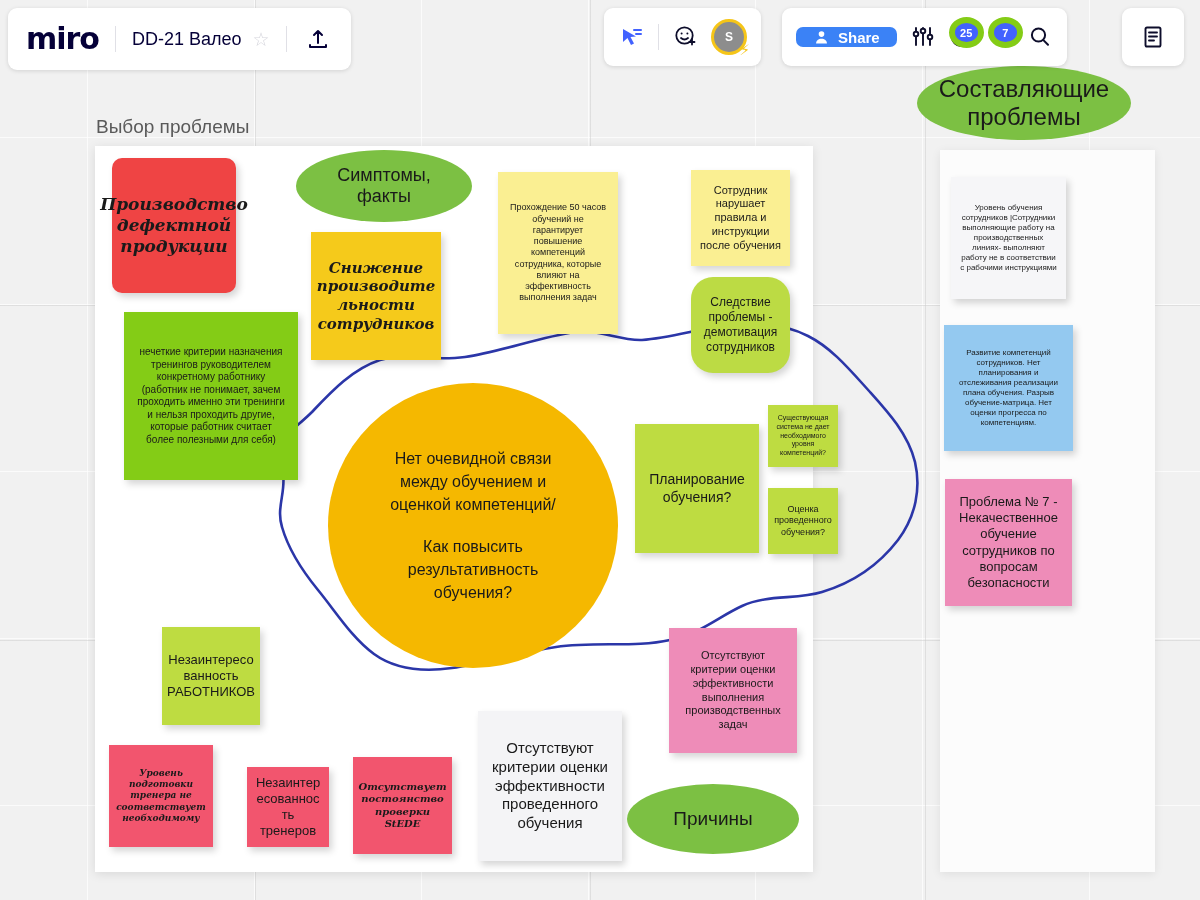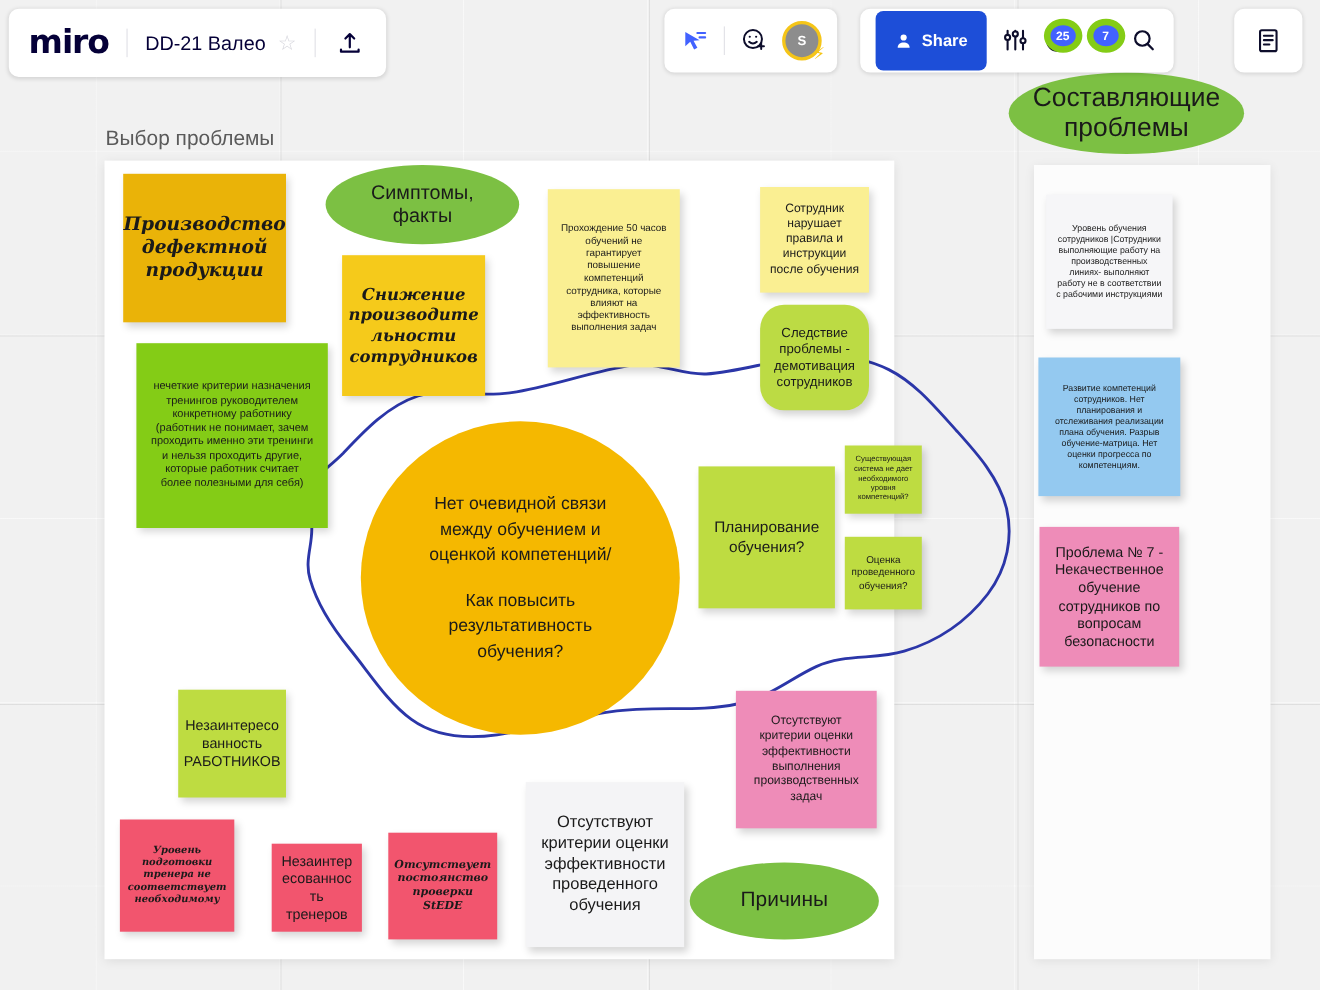--- a/index.html
+++ b/index.html
@@ -39,21 +39,21 @@
   .vsep{width:1px;height:26px;background:#e0e0e6;margin:0 16px;}
   .board-title{font-size:18px;color:#050038;white-space:nowrap;}
   .star{color:#d5d5dc;font-size:19px;margin-left:11px;cursor:pointer;}
   .upload{margin-left:0;display:flex;align-items:center;justify-content:center;width:30px;height:30px;cursor:pointer;}
 
   #bar-tools{left:604px;top:8px;height:58px;padding:0 14px;gap:12px;}
   #bar-actions{left:782px;top:8px;height:58px;padding:0 14px;gap:13px;}
   #bar-right{left:1122px;top:8px;height:58px;width:62px;justify-content:center;}
 
   .icn{display:flex;align-items:center;justify-content:center;cursor:pointer;position:relative;}
-  .share-btn{background:#1d4ed8;color:#fff;border-radius:7px;height:54px;padding:0 17px;
+  .share-btn{background:#3b82f6;color:#fff;border-radius:7px;height:20px;padding:0 17px;
              display:flex;align-items:center;gap:8px;font-size:15px;font-weight:700;cursor:pointer;}
   .badge{position:absolute;top:-7px;right:-9px;background:#4262ff;color:#fff;border-radius:50%;
          min-width:19px;height:19px;font-size:11px;font-weight:700;display:flex;align-items:center;
          justify-content:center;padding:0 2px;border:6px solid #84cc16;}
   .avatar{width:30px;height:30px;border-radius:50%;background:#8d8d8d;color:#fff;font-size:12px;
           font-weight:700;display:flex;align-items:center;justify-content:center;
           border:3px solid #f5c518;position:relative;cursor:pointer;}
   .avatar .bolt{position:absolute;right:-6px;bottom:-5px;color:#f5c518;font-size:15px;line-height:1;}
 
   
@@ -106,21 +106,21 @@
     <span>Нет очевидной связи</span>
     <span>между обучением и</span>
     <span>оценкой компетенций/</span>
     <span style="display:block;height:18px;"></span>
     <span>Как повысить</span>
     <span>результативность</span>
     <span>обучения?</span>
   </div>
 </div>
 
-<div class="note cursive" style="left:112px;top:158px;width:148px;height:135px;background:#eab308;font-size:17px;">Производство дефектной продукции</div>
+<div class="note cursive" style="left:112px;top:158px;width:124px;height:135px;background:#ef4444;font-size:17px;border-radius:10px;">Производство дефектной продукции</div>
 
 <div class="note cursive" style="left:311px;top:232px;width:130px;height:128px;background:#F5CA1B;font-size:15px;">Снижение производите льности сотрудников</div>
 
 <div class="note" style="left:124px;top:312px;width:174px;height:168px;background:#84cc16;font-size:10px;padding:12px;">нечеткие критерии назначения тренингов руководителем  конкретному работнику (работник не понимает, зачем проходить именно эти тренинги и нельзя проходить другие, которые работник считает более полезными для себя)</div>
 
 <div class="note" style="left:498px;top:172px;width:120px;height:162px;background:#FAEF92;font-size:9px;padding:10px;">Прохождение 50 часов обучений не гарантирует повышение компетенций сотрудника, которые влияют на эффективность выполнения задач</div>
 
 <div class="note" style="left:691px;top:170px;width:99px;height:96px;background:#FAEF92;font-size:11px;padding:8px;">Сотрудник нарушает правила и инструкции после обучения</div>
 
 <div class="note" style="left:691px;top:277px;width:99px;height:96px;background:#BCDB44;font-size:12px;padding:8px;border-radius:22px;">Следствие проблемы - демотивация сотрудников</div>

